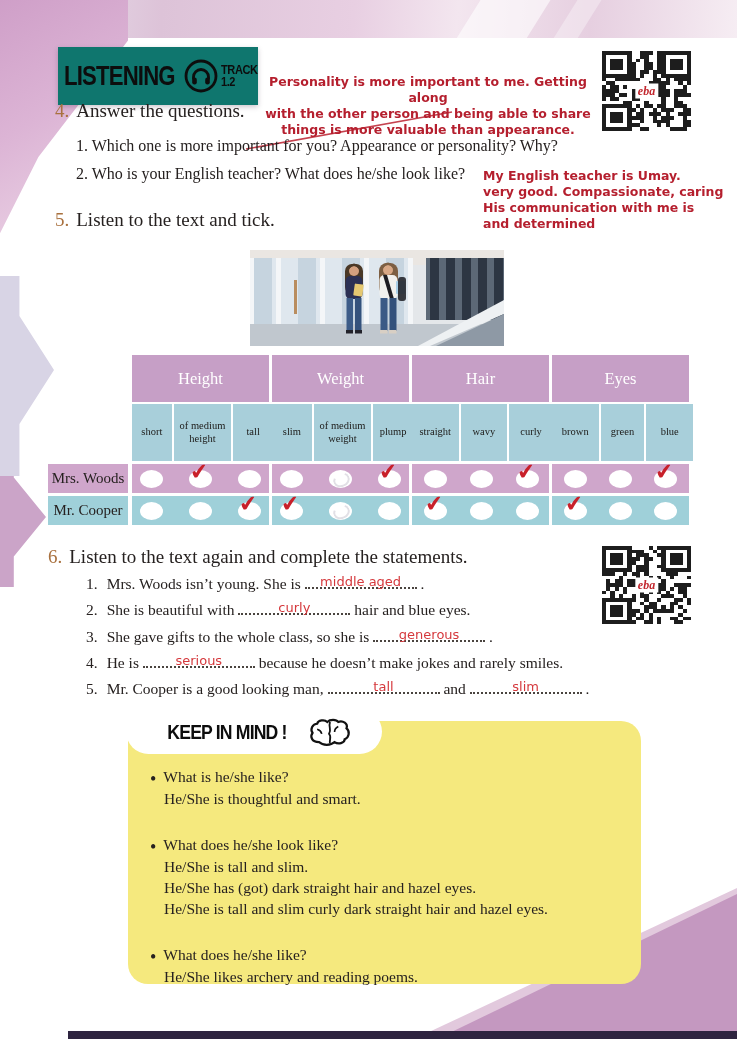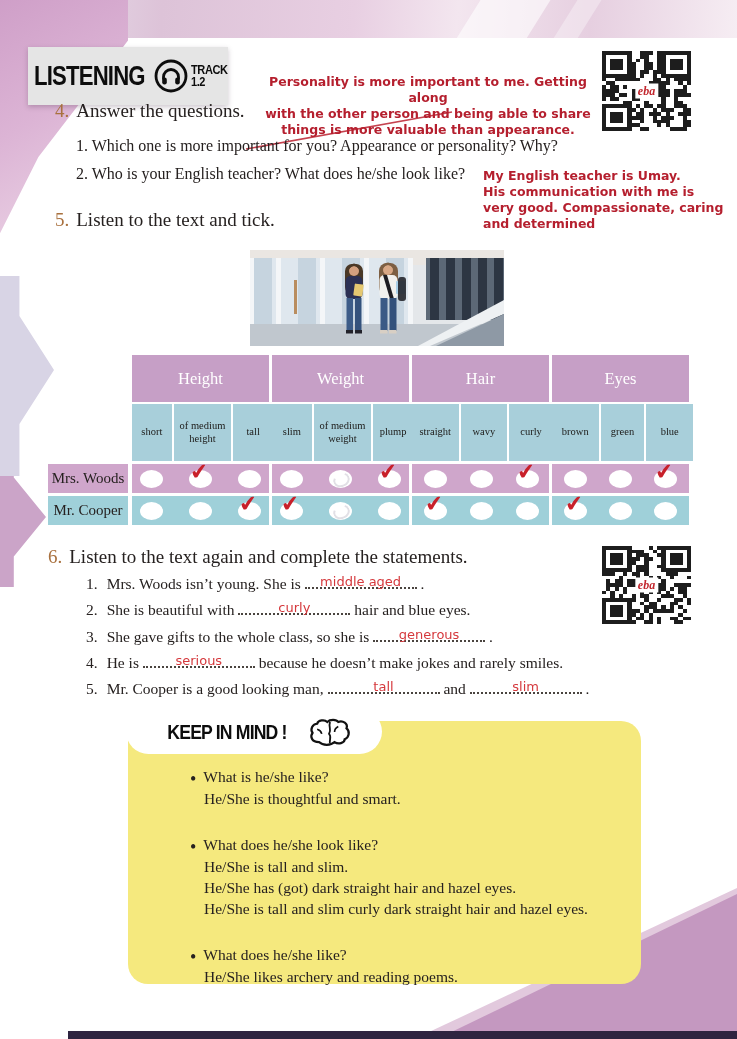--- a/index.html
+++ b/index.html
@@ -17,21 +17,21 @@
   .chevB{left:0;top:438px;width:46px;height:152px;background:#cba4c8;
       clip-path:polygon(0 6%,30% 6%,30% 26%,100% 52%,30% 78%,30% 98%,0 98%);}
   .chevA{left:0;top:276px;width:54px;height:200px;background:#d8d4e5;
       clip-path:polygon(0 0,36% 0,36% 20%,100% 47%,36% 74%,36% 100%,0 100%);}
   .brEdge{left:414px;top:888px;width:323px;height:151px;background:#e2c9dd;
       clip-path:polygon(100% 0,0 100%,100% 100%);}
   .br{left:437px;top:894px;width:300px;height:145px;background:#c498c0;
       clip-path:polygon(100% 0,0 100%,100% 100%);}
   .bbar{left:68px;top:1031px;width:669px;height:8px;background:#2e2440;}
   
-  .lbox{position:absolute;left:28px;top:47px;width:200px;height:58px;background:#e5e5e5;
+  .lbox{position:absolute;left:58px;top:47px;width:200px;height:58px;background:#0f766e;
         box-shadow:0 2px 5px rgba(60,30,60,.25);display:flex;align-items:center;padding:0 6px;box-sizing:border-box;}
   .ltitle{font-family:"Liberation Sans",sans-serif;font-weight:900;font-size:27px;letter-spacing:-1px;
         transform:scaleX(.82);transform-origin:left center;white-space:nowrap;color:#0d0d0d;}
   .hp{width:36px;height:36px;flex:0 0 auto;margin-left:-16px;}
   .track{font-family:"Liberation Sans",sans-serif;font-weight:900;font-size:13px;line-height:.95;
         letter-spacing:-.5px;transform:scaleX(.85);transform-origin:left center;color:#0d0d0d;margin-left:2px;}
   
   .q{position:absolute;font-size:19px;white-space:nowrap;}
   .qnum{color:#a9713f;margin-right:7px;}
   .q4{left:55px;top:100px;}
@@ -81,21 +81,21 @@
   .eba{position:absolute;left:50%;top:50%;transform:translate(-50%,-50%);background:#fff;
         padding:0 3px;font-style:italic;font-weight:bold;font-size:12px;color:#c2272e;}
   .qr1{left:598px;top:47px;width:97px;height:88px;}
   .qr2{left:598px;top:542px;width:97px;height:86px;}
   
   .kim{position:absolute;left:128px;top:721px;width:513px;height:263px;background:#f5e97e;border-radius:20px;}
   .kim-tab{position:absolute;left:-2px;top:-12px;width:256px;height:45px;background:#fff;border-radius:24px;
         display:flex;align-items:center;justify-content:center;gap:10px;}
   .kim-title{font-family:"Liberation Sans",sans-serif;font-weight:900;font-size:21px;letter-spacing:-1px;
         transform:scaleX(.84);white-space:nowrap;color:#0d0d0d;}
-  .kim-body{position:absolute;left:22px;top:45px;width:475px;font-size:15.5px;line-height:21px;margin-left:40px;}
+  .kim-body{position:absolute;left:22px;top:45px;width:475px;font-size:15.5px;line-height:21px;}
   .kim-block{margin-bottom:25px;}
   .kim-q .dot{font-size:18px;line-height:1;vertical-align:-3px;margin-right:7px;}
   .kim-a{padding-left:14px;}
 </style>
 </head>
 <body>
 
 <div class="page">
 
   <div class="deco band"></div>
@@ -1019,22 +1019,22 @@
     <span class="eba">eba</span>
   </div>
 
   <div class="rnote note1" id="note1">
       <div>Personality is more important to me. Getting along</div>
       <div>with the other person and being able to share</div>
       <div>things is more valuable than appearance.</div>
     </div>
   <div class="rnote note2" id="note2">
       <div>My English teacher is Umay.</div>
+      <div>very good. Compassionate, caring</div>
       <div>His communication with me is</div>
-      <div>very good. Compassionate, caring</div>
       <div>and determined</div>
     </div>
 
   <div class="q q4">
     <span class="qnum">4.</span><span>Answer the questions.</span>
   </div>
   <div class="q4items" id="q4items">
       <div class="qitem">1. Which one is more important for you? Appearance or personality? Why?</div>
       <div class="qitem">2. Who is your English teacher? What does he/she look like?</div>
     </div>

